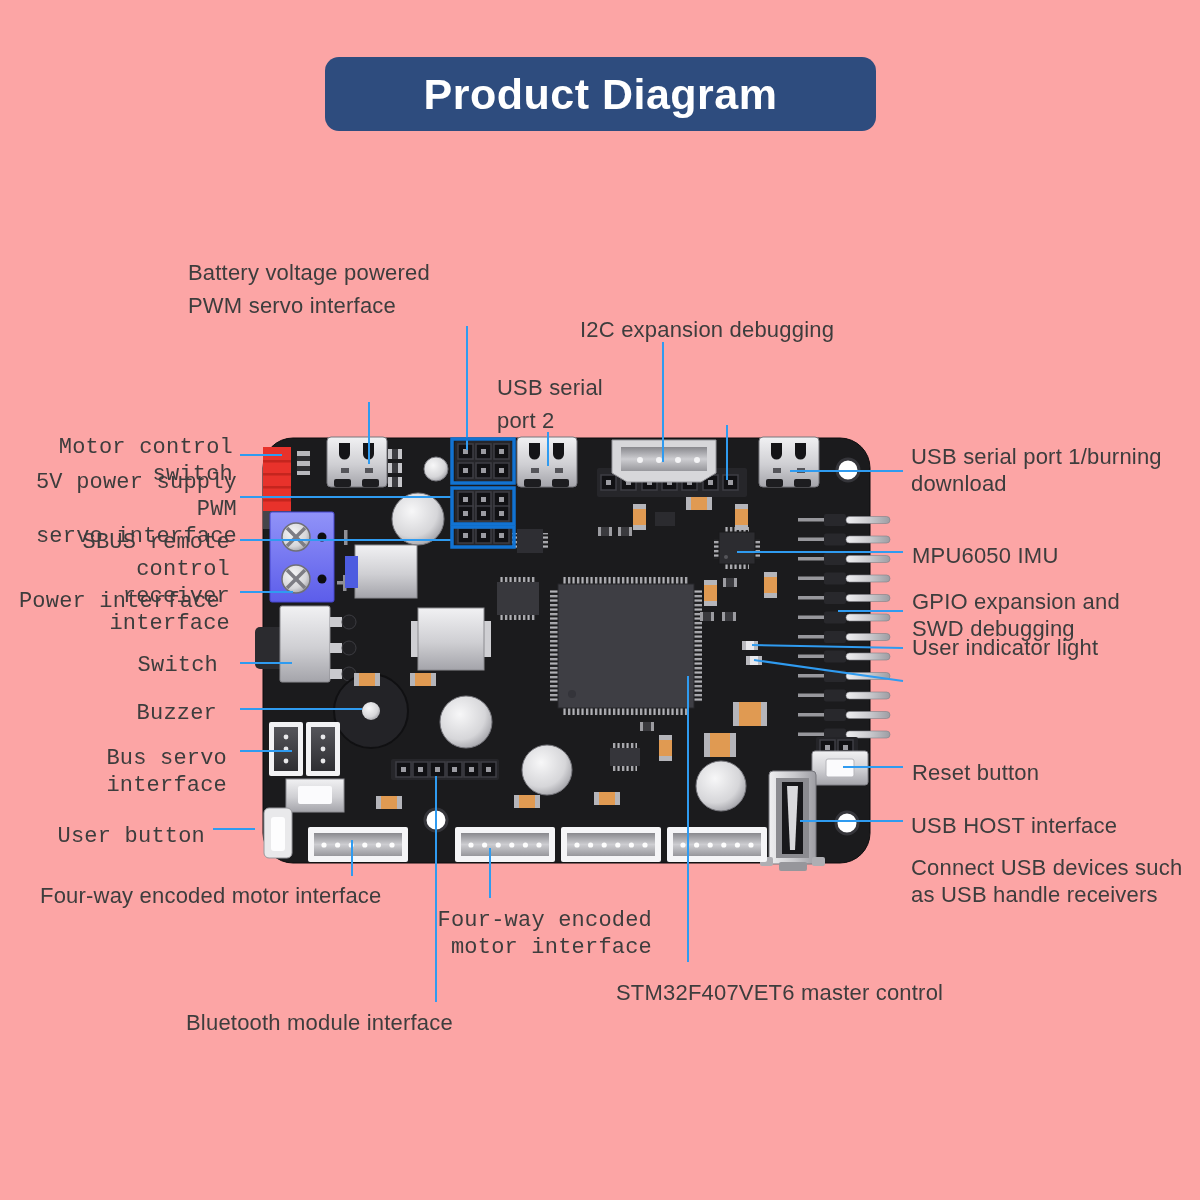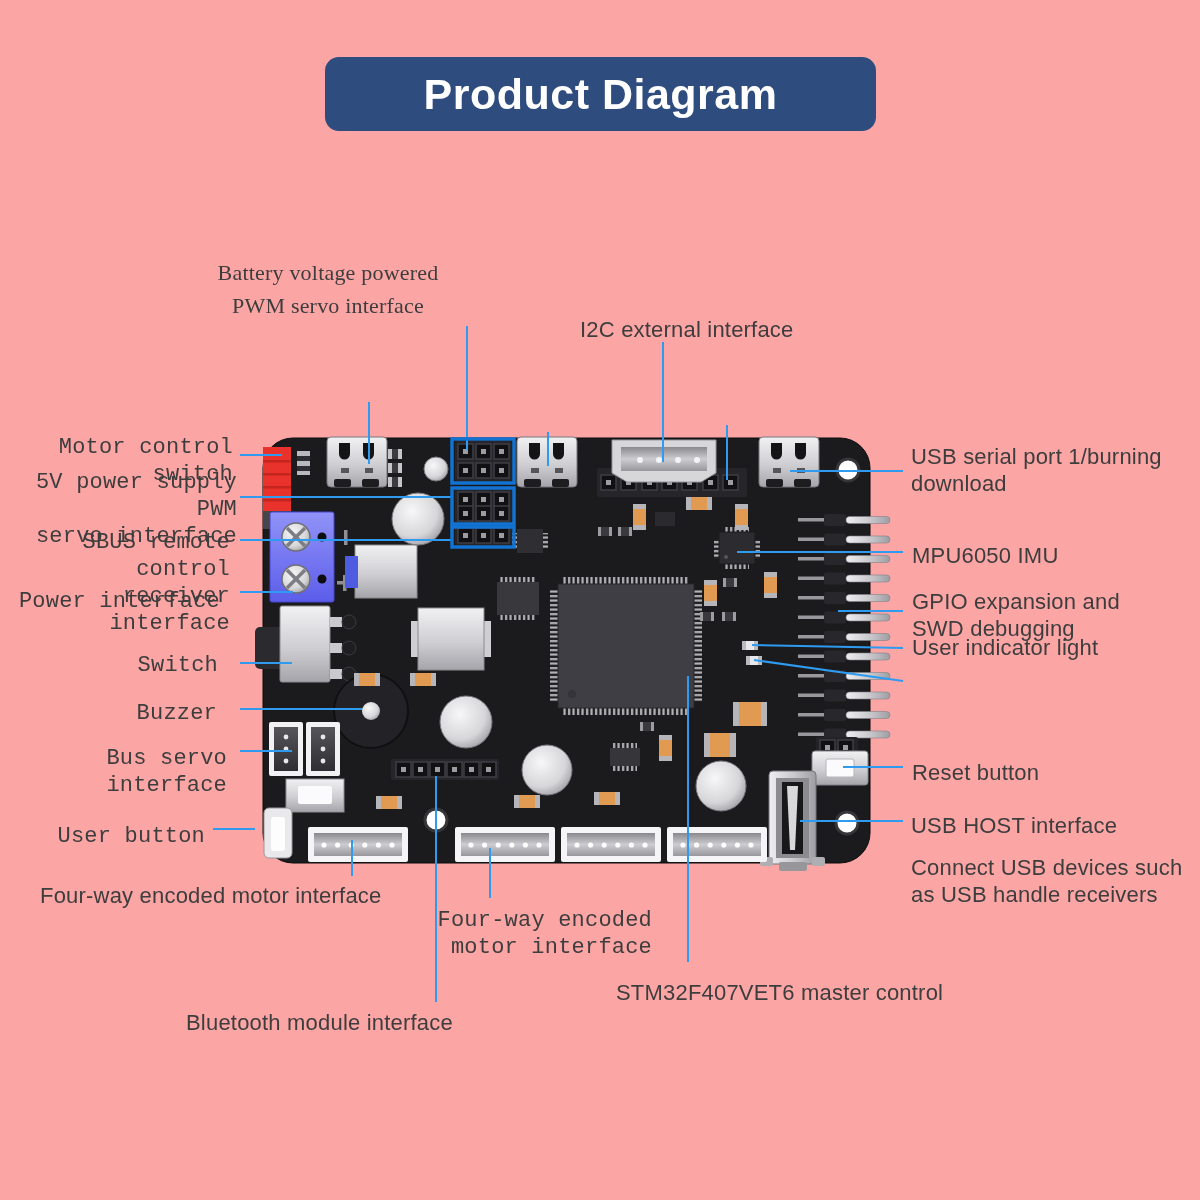--- a/index.html
+++ b/index.html
@@ -5,21 +5,21 @@
   html,body{margin:0;padding:0;background:#ffffff;}
   .canvas{position:relative;width:1200px;height:1200px;background:#fca5a5;overflow:hidden;
           font-family:"Liberation Sans","DejaVu Sans",sans-serif;}
   .titlebar{position:absolute;left:325px;top:57px;width:551px;height:74px;
             background:var(--title-bg,#2e4c7e);border-radius:14px;
             display:flex;align-items:center;justify-content:center;
             color:#ffffff;font-size:43px;font-weight:bold;letter-spacing:0.5px;}
   .lbl{position:absolute;font-size:22px;line-height:27px;color:var(--label-text,#3d3d3d);
        white-space:pre-line;letter-spacing:0.2px;}
   .lbl.r{text-align:right;font-family:Liberation Mono, monospace;}
-  .lbl.c{text-align:center;font-family:Liberation Serif, serif;}
+  .lbl.c{text-align:left;}
   .lbl.lh33{line-height:33px;}
   svg.board{position:absolute;left:0;top:0;width:1200px;height:1200px;}
   .leaders{stroke:var(--leader-line,#2f9bf0);}
   .hboxes{stroke:var(--highlight-box,#1273d2);}
 </style>
 </head>
 <body>
 
 <div class="canvas">
 
@@ -390,21 +390,23 @@
 
     <g class="hboxes" stroke="#1273d2" stroke-width="3.5" fill="none">
       <rect x="452" y="439" width="62" height="44"></rect>
       <rect x="452" y="488" width="62" height="36"></rect>
       <rect x="452" y="527" width="62" height="20"></rect>
     </g>
   </svg>
 
   <div class="lbl c lh33" style="left:188px;top:256px;width:280px">Battery voltage powered
 PWM servo interface</div>
-  <div class="lbl" style="left:580px;top:316px">I2C external interface</div>
+  <div class="lbl" style="left:580px;top:316px">I2C expansion debugging</div>
+  <div class="lbl lh33" style="left:497px;top:371px">USB serial
+port 2</div>
 
   <div class="lbl r" style="right:967px;top:434px">Motor control switch</div>
   <div class="lbl r" style="right:963px;top:469px">5V power supply PWM
 servo interface</div>
   <div class="lbl r" style="right:970px;top:529px">SBUS remote control
 receiver interface</div>
   <div class="lbl r" style="right:980px;top:588px">Power interface</div>
   <div class="lbl r" style="right:982px;top:652px">Switch</div>
   <div class="lbl r" style="right:983px;top:700px">Buzzer</div>
   <div class="lbl r" style="right:973px;top:745px">Bus servo interface</div>

